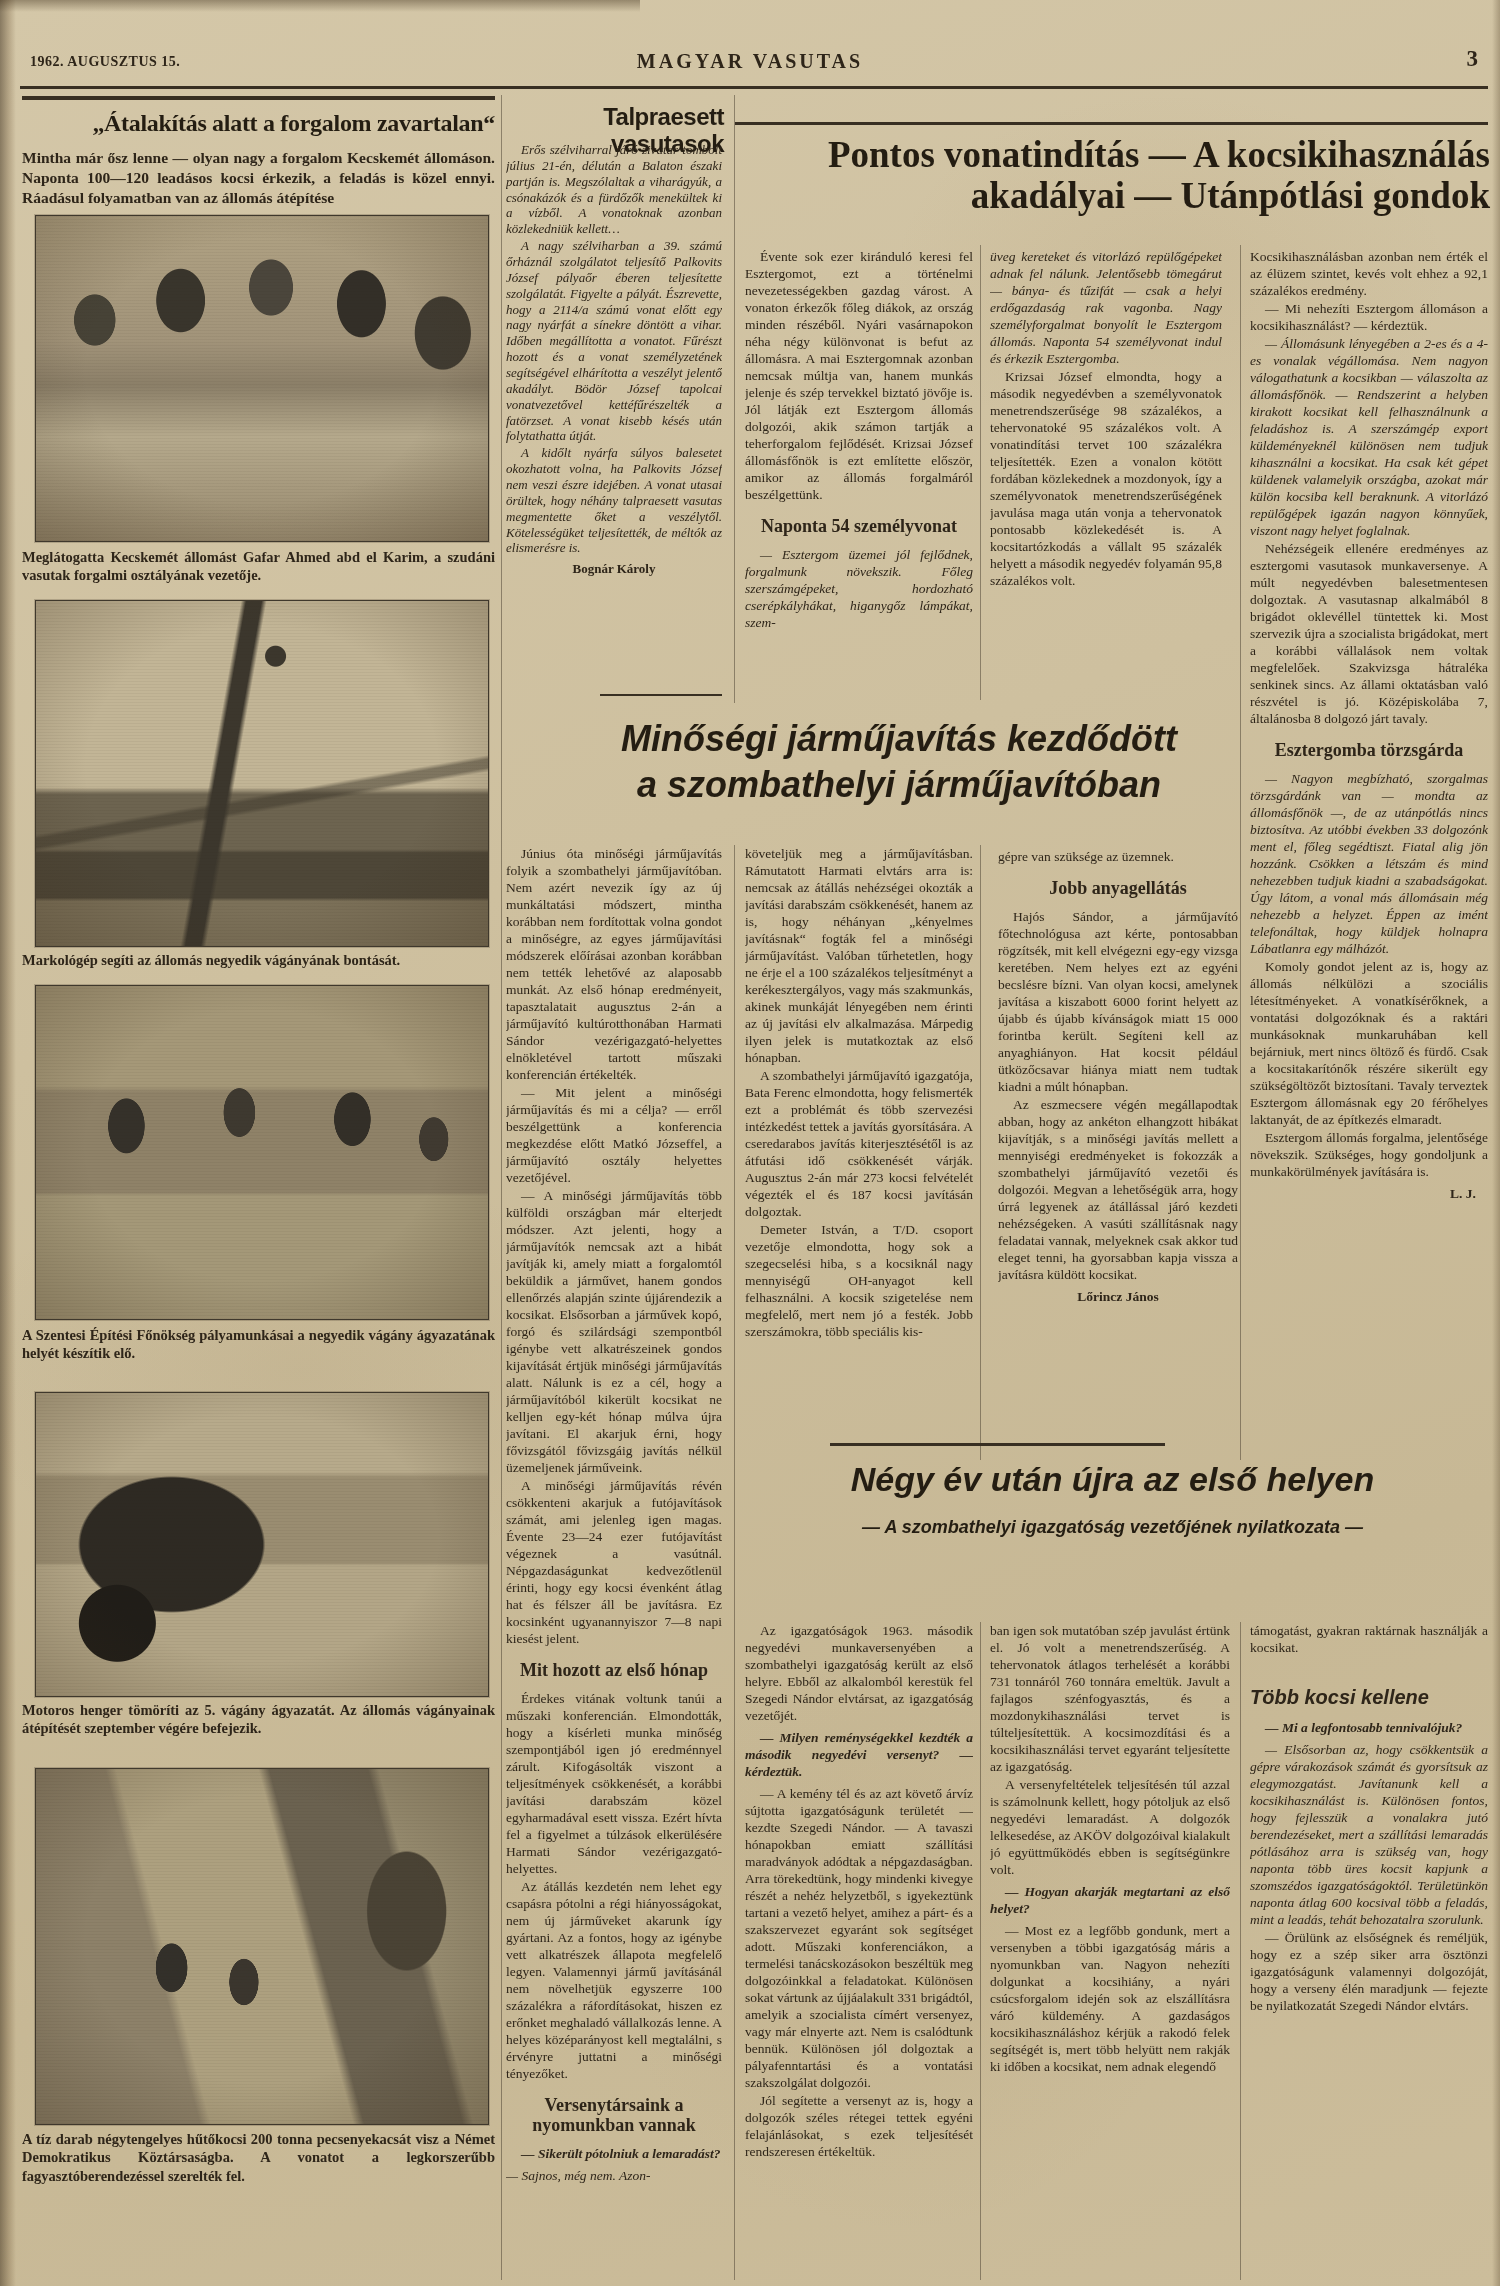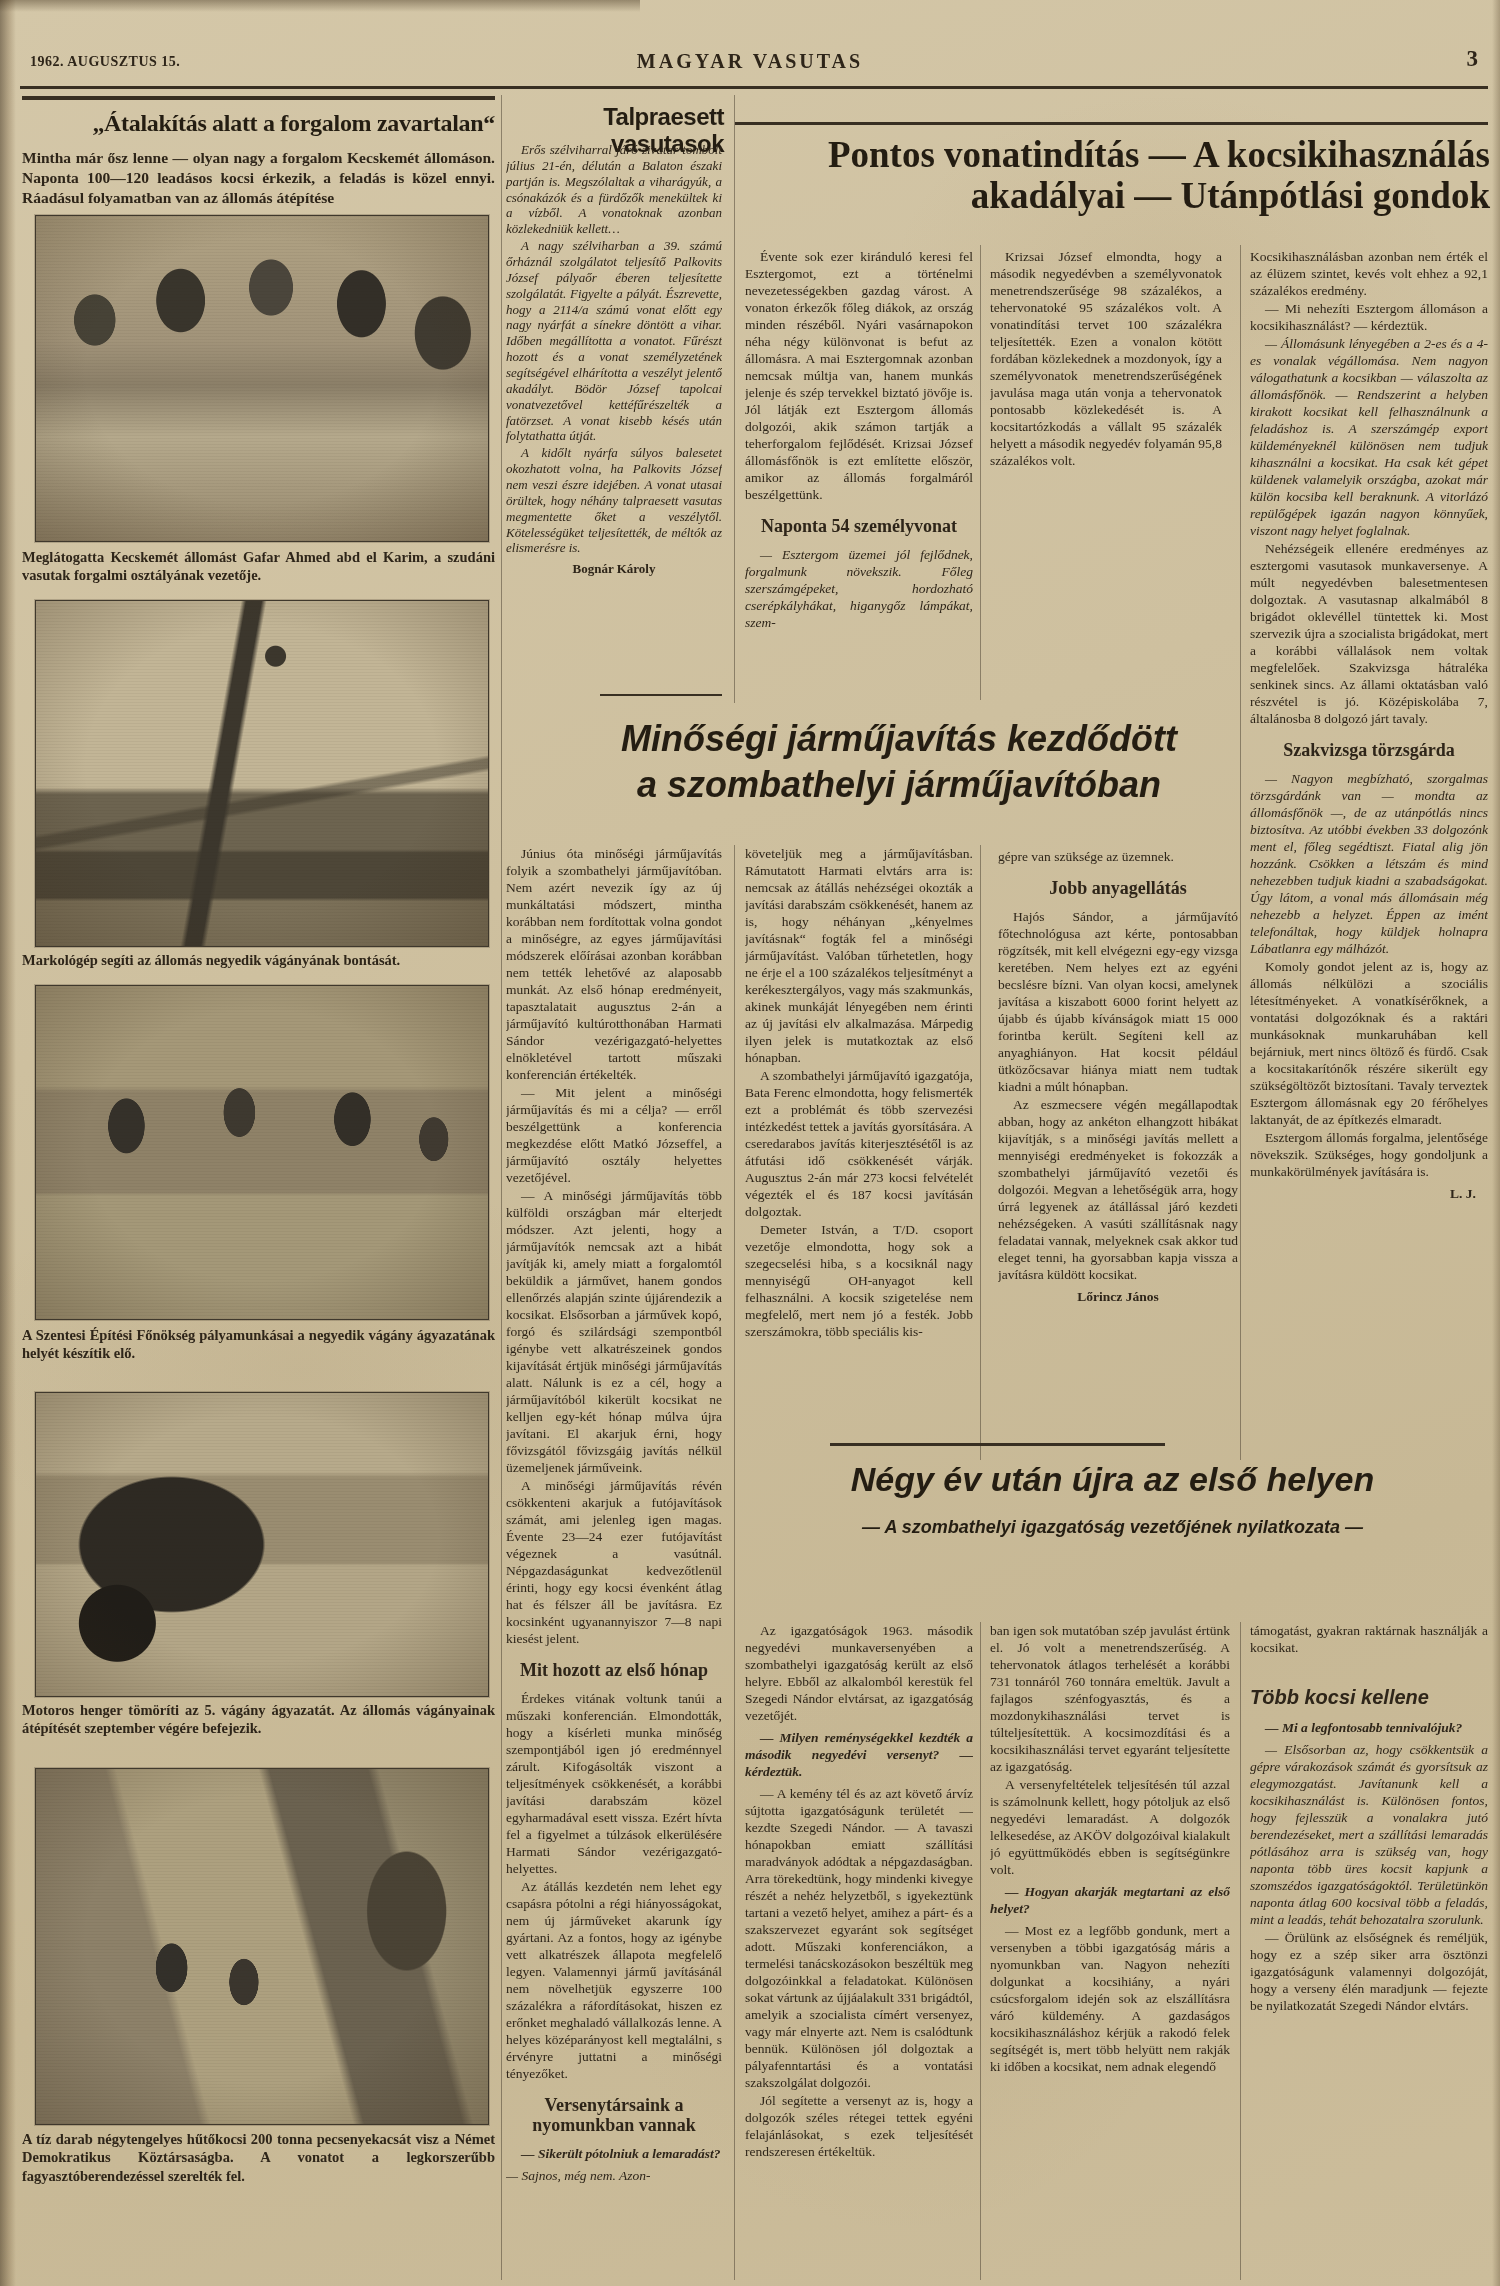--- a/index.html
+++ b/index.html
@@ -130,28 +130,29 @@
   <div class="h1-serif" style="left:735px;top:134px;width:755px;font-size:37px;">
     <div>Pontos vonatindítás — A kocsikihasználás</div>
     <div>akadályai — Utánpótlási gondok</div>
   </div>
   <div class="tcol" style="left:745px;top:248px;width:228px;height:452px;">
       <div class="fl fl-p">Évente sok ezer kiránduló keresi fel Esztergomot, ezt a történelmi nevezetességekben gazdag várost. A vonaton érkezők főleg diákok, az ország minden részéből. Nyári vasárnapokon néha négy különvonat is befut az állomásra. A mai Esztergomnak azonban nemcsak múltja van, hanem munkás jelenje és szép tervekkel biztató jövője is. Jól látják ezt Esztergom állomás dolgozói, akik számon tartják a teherforgalom fejlődését. Krizsai József állomásfőnök is ezt említette először, amikor az állomás forgalmáról beszélgettünk.</div>
       <div class="fl fl-h">Naponta 54 személyvonat</div>
       <div class="fl fl-i">— Esztergom üzemei jól fejlődnek, forgalmunk növekszik. Főleg szerszámgépeket, hordozható cserépkályhákat, higanygőz lámpákat, szem-</div>
     </div>
   <div class="tcol" style="left:990px;top:248px;width:232px;height:452px;">
+      <div class="fl fl-ic">üveg kereteket és vitorlázó repülőgépeket adnak fel nálunk. Jelentősebb tömegárut — bánya- és tűzifát — csak a helyi erdőgazdaság rak vagonba. Nagy személyforgalmat bonyolít le Esztergom állomás. Naponta 54 személyvonat indul és érkezik Esztergomba.</div>
       <div class="fl fl-p">Krizsai József elmondta, hogy a második negyedévben a személyvonatok menetrendszerűsége 98 százalékos, a tehervonatoké 95 százalékos volt. A vonatindítási tervet 100 százalékra teljesítették. Ezen a vonalon kötött fordában közlekednek a mozdonyok, így a személyvonatok menetrendszerűségének javulása maga után vonja a tehervonatok pontosabb közlekedését is. A kocsitartózkodás a vállalt 95 százalék helyett a második negyedév folyamán 95,8 százalékos volt.</div>
     </div>
   <div class="tcol" style="left:1250px;top:248px;width:238px;height:1210px;">
       <div class="fl fl-c">Kocsikihasználásban azonban nem érték el az élüzem szintet, kevés volt ehhez a 92,1 százalékos eredmény.</div>
       <div class="fl fl-p">— Mi nehezíti Esztergom állomáson a kocsikihasználást? — kérdeztük.</div>
       <div class="fl fl-i">— Állomásunk lényegében a 2-es és a 4-es vonalak végállomása. Nem nagyon válogathatunk a kocsikban — válaszolta az állomásfőnök. — Rendszerint a helyben kirakott kocsikat kell felhasználnunk a feladáshoz is. A szerszámgép export küldeményeknél különösen nem tudjuk kihasználni a kocsikat. Ha csak két gépet küldenek valamelyik országba, azokat már külön kocsiba kell beraknunk. A vitorlázó repülőgépek igazán nagyon könnyűek, viszont nagy helyet foglalnak.</div>
       <div class="fl fl-p">Nehézségeik ellenére eredményes az esztergomi vasutasok munkaversenye. A múlt negyedévben balesetmentesen dolgoztak. A vasutasnap alkalmából 8 brigádot oklevéllel tüntettek ki. Most szervezik újra a szocialista brigádokat, mert a korábbi vállalások nem voltak megfelelőek. Szakvizsga hátraléka senkinek sincs. Az állami oktatásban való részvétel is jó. Középiskolába 7, általánosba 8 dolgozó járt tavaly.</div>
-      <div class="fl fl-h">Szakvizsga törzsgárda</div>
+      <div class="fl fl-h">Esztergomba törzsgárda</div>
       <div class="fl fl-i">— Nagyon megbízható, szorgalmas törzsgárdánk van — mondta az állomásfőnök —, de az utánpótlás nincs biztosítva. Az utóbbi években 33 dolgozónk ment el, főleg segédtiszt. Fiatal alig jön hozzánk. Csökken a létszám és mind nehezebben tudjuk kiadni a szabadságokat. Úgy látom, a vonal más állomásain még nehezebb a helyzet. Éppen az imént telefonáltak, hogy küldjek holnapra Lábatlanra egy málházót.</div>
       <div class="fl fl-p">Komoly gondot jelent az is, hogy az állomás nélkülözi a szociális létesítményeket. A vonatkísérőknek, a vontatási dolgozóknak és a raktári munkásoknak munkaruhában kell bejárniuk, mert nincs öltöző és fürdő. Csak a kocsitakarítónők részére sikerült egy szükségöltözőt biztosítani. Tavaly terveztek Esztergom állomásnak egy 20 férőhelyes laktanyát, de az építkezés elmaradt.</div>
       <div class="fl fl-p">Esztergom állomás forgalma, jelentősége növekszik. Szükséges, hogy gondoljunk a munkakörülmények javítására is.</div>
       <div class="fl fl-by">L. J.</div>
     </div>
 
   <div class="h1-sansit" style="left:515px;top:716px;width:768px;font-size:36px;">
     <div>Minőségi járműjavítás kezdődött</div>
     <div>a szombathelyi járműjavítóban</div>
   </div>

